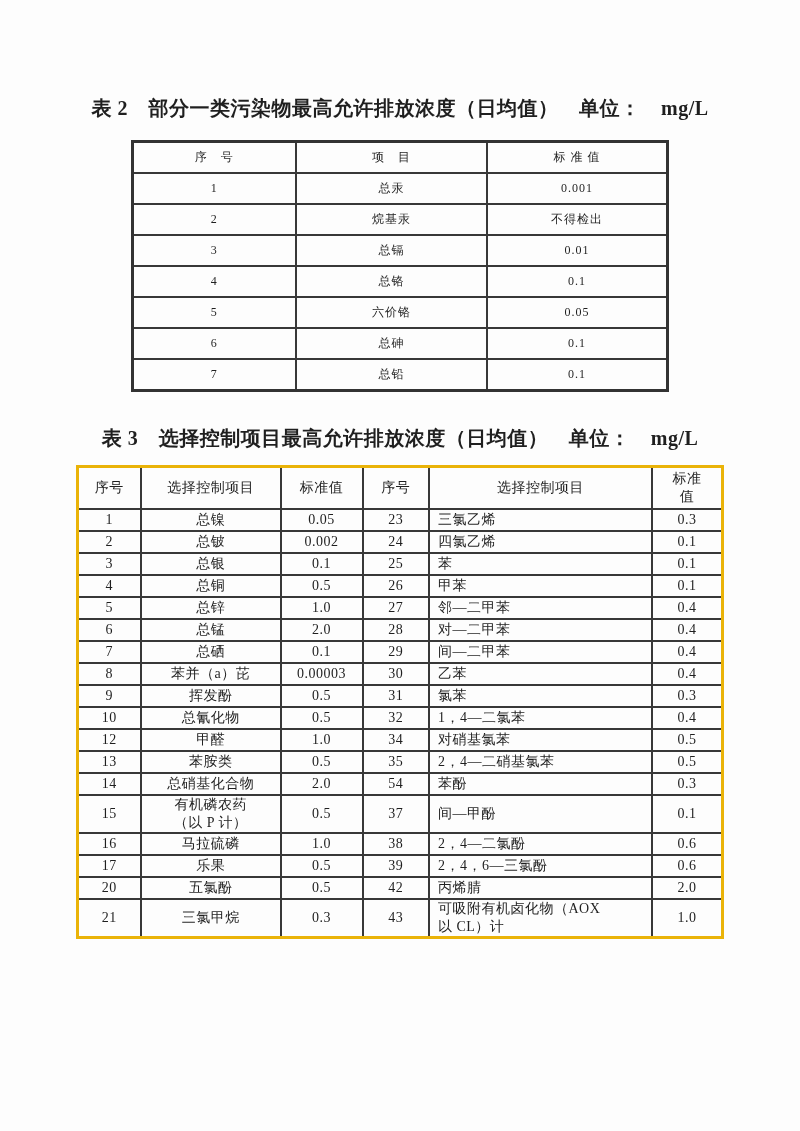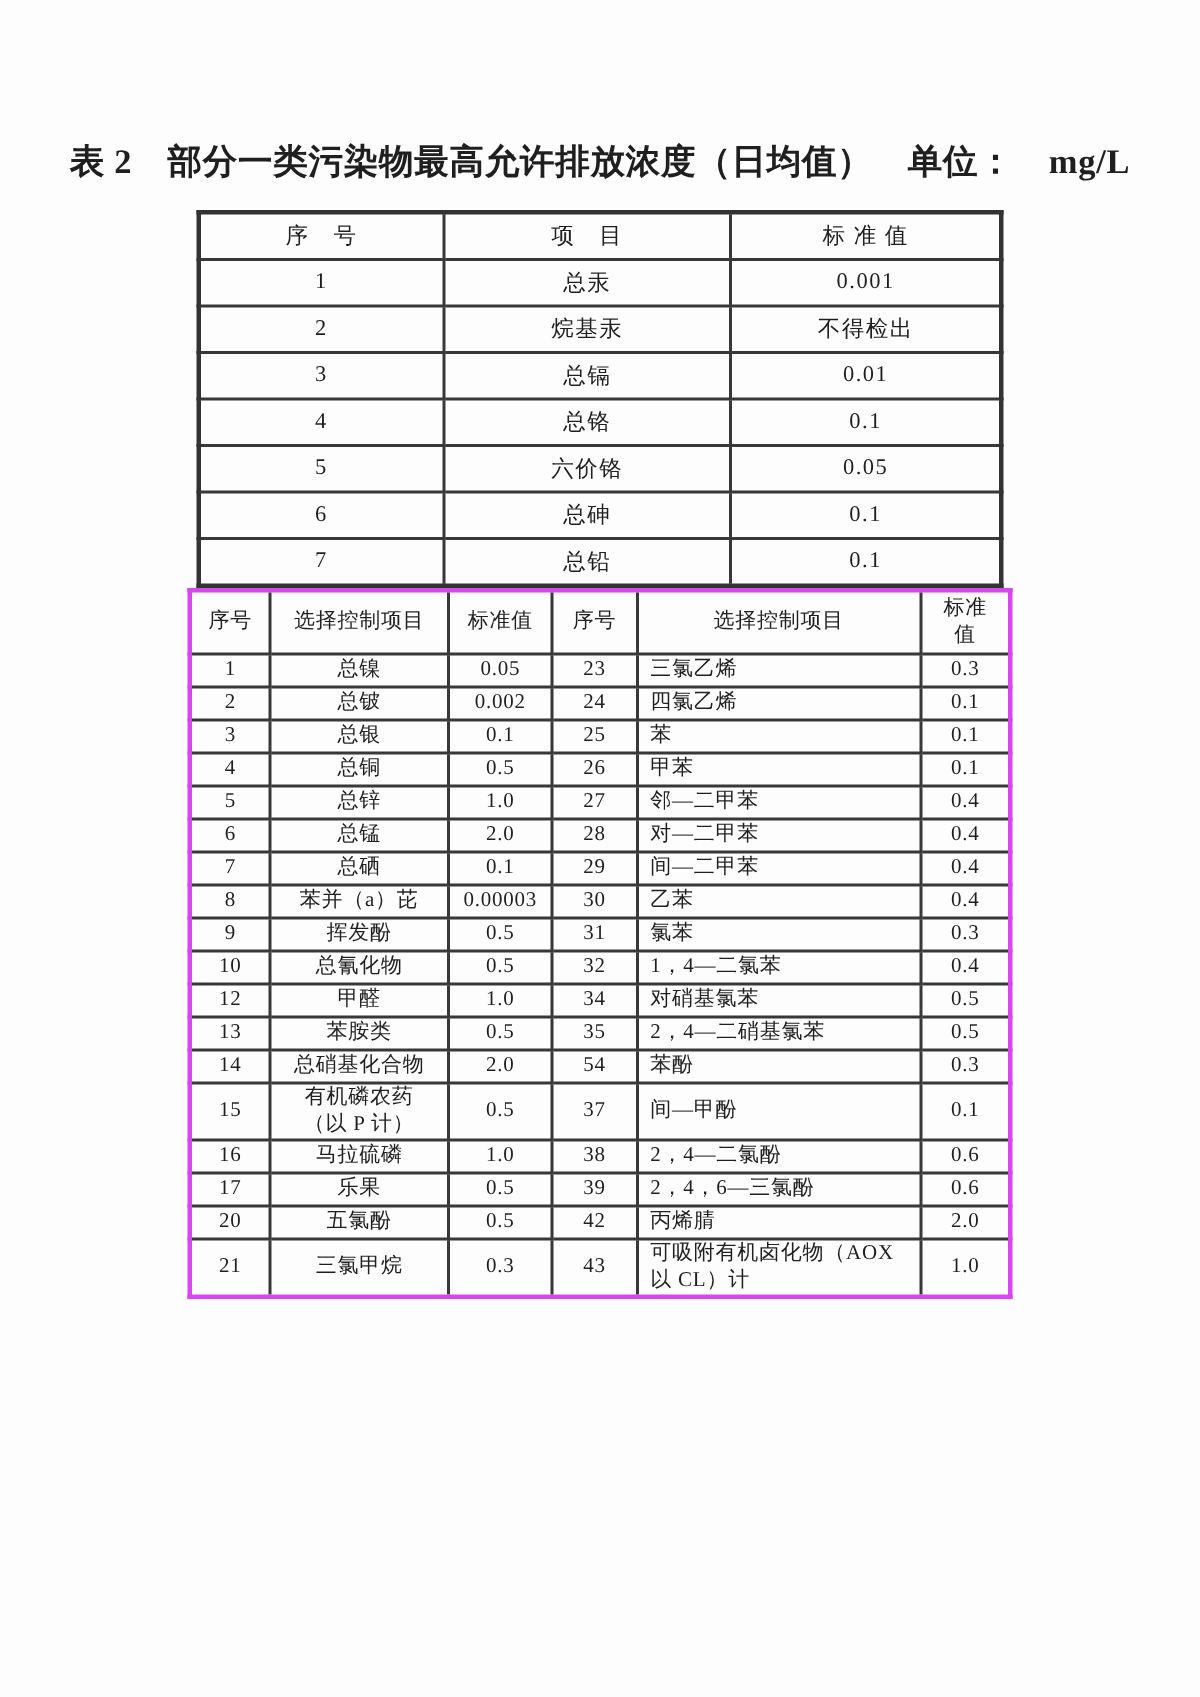--- a/index.html
+++ b/index.html
@@ -10,21 +10,21 @@
     margin: 0 auto;
     background: #fdfdfd;
     box-sizing: border-box;
     padding-top: 97px;
     font-family: "Liberation Serif", "DejaVu Serif", serif;
     color: #1f1f1f;
     overflow: hidden;
   }
   .doc-title {
     text-align: center;
-    font-size: 23px;
+    font-size: 20px;
     font-weight: 700;
     letter-spacing: 0.5px;
     line-height: 22px;
     white-space: pre-line;
   }
   .title-2 { margin-bottom: 21px; }
   .title-3 { margin-top: 35px; margin-bottom: 16px; }
 
   table {
     border-collapse: collapse;
@@ -38,29 +38,29 @@
     white-space: pre-line;
     padding: 0 2px;
     font-weight: 400;
     overflow: hidden;
   }
 
   
   .table-2 { width: 538px; border: 3px solid #333333; }
   .table-2 th, .table-2 td {
     height: 29px;
-    font-size: 15px;
+    font-size: 12px;
     letter-spacing: 1px;
   }
   .table-2 col.c1 { width: 30.5%; }
   .table-2 col.c2 { width: 35.8%; }
   .table-2 col.c3 { width: 33.7%; }
 
   
-  .table-3 { width: 550px; border: 3px solid #d946ef; }
+  .table-3 { width: 648px; border: 3px solid #eab308; }
   .table-3 th, .table-3 td {
     height: 20px;
     font-size: 14px;
     line-height: 18px;
     letter-spacing: 0.5px;
   }
   .table-3 thead th { height: 40px; }
   .table-3 col.c1 { width: 9.8%;  }
   .table-3 col.c2 { width: 21.7%; }
   .table-3 col.c3 { width: 12.7%; }
@@ -121,20 +121,21 @@
           <td>0.1</td>
         </tr>
         <tr>
           <td>7</td>
           <td>总铅</td>
           <td>0.1</td>
         </tr>
       </tbody>
   </table>
 
+  <div class="doc-title title-3">表 3　选择控制项目最高允许排放浓度（日均值）　单位：　mg/L</div>
 
   <table class="table-3">
     <colgroup>
         <col class="c1">
         <col class="c2">
         <col class="c3">
         <col class="c4">
         <col class="c5">
         <col class="c6">
       </colgroup>

